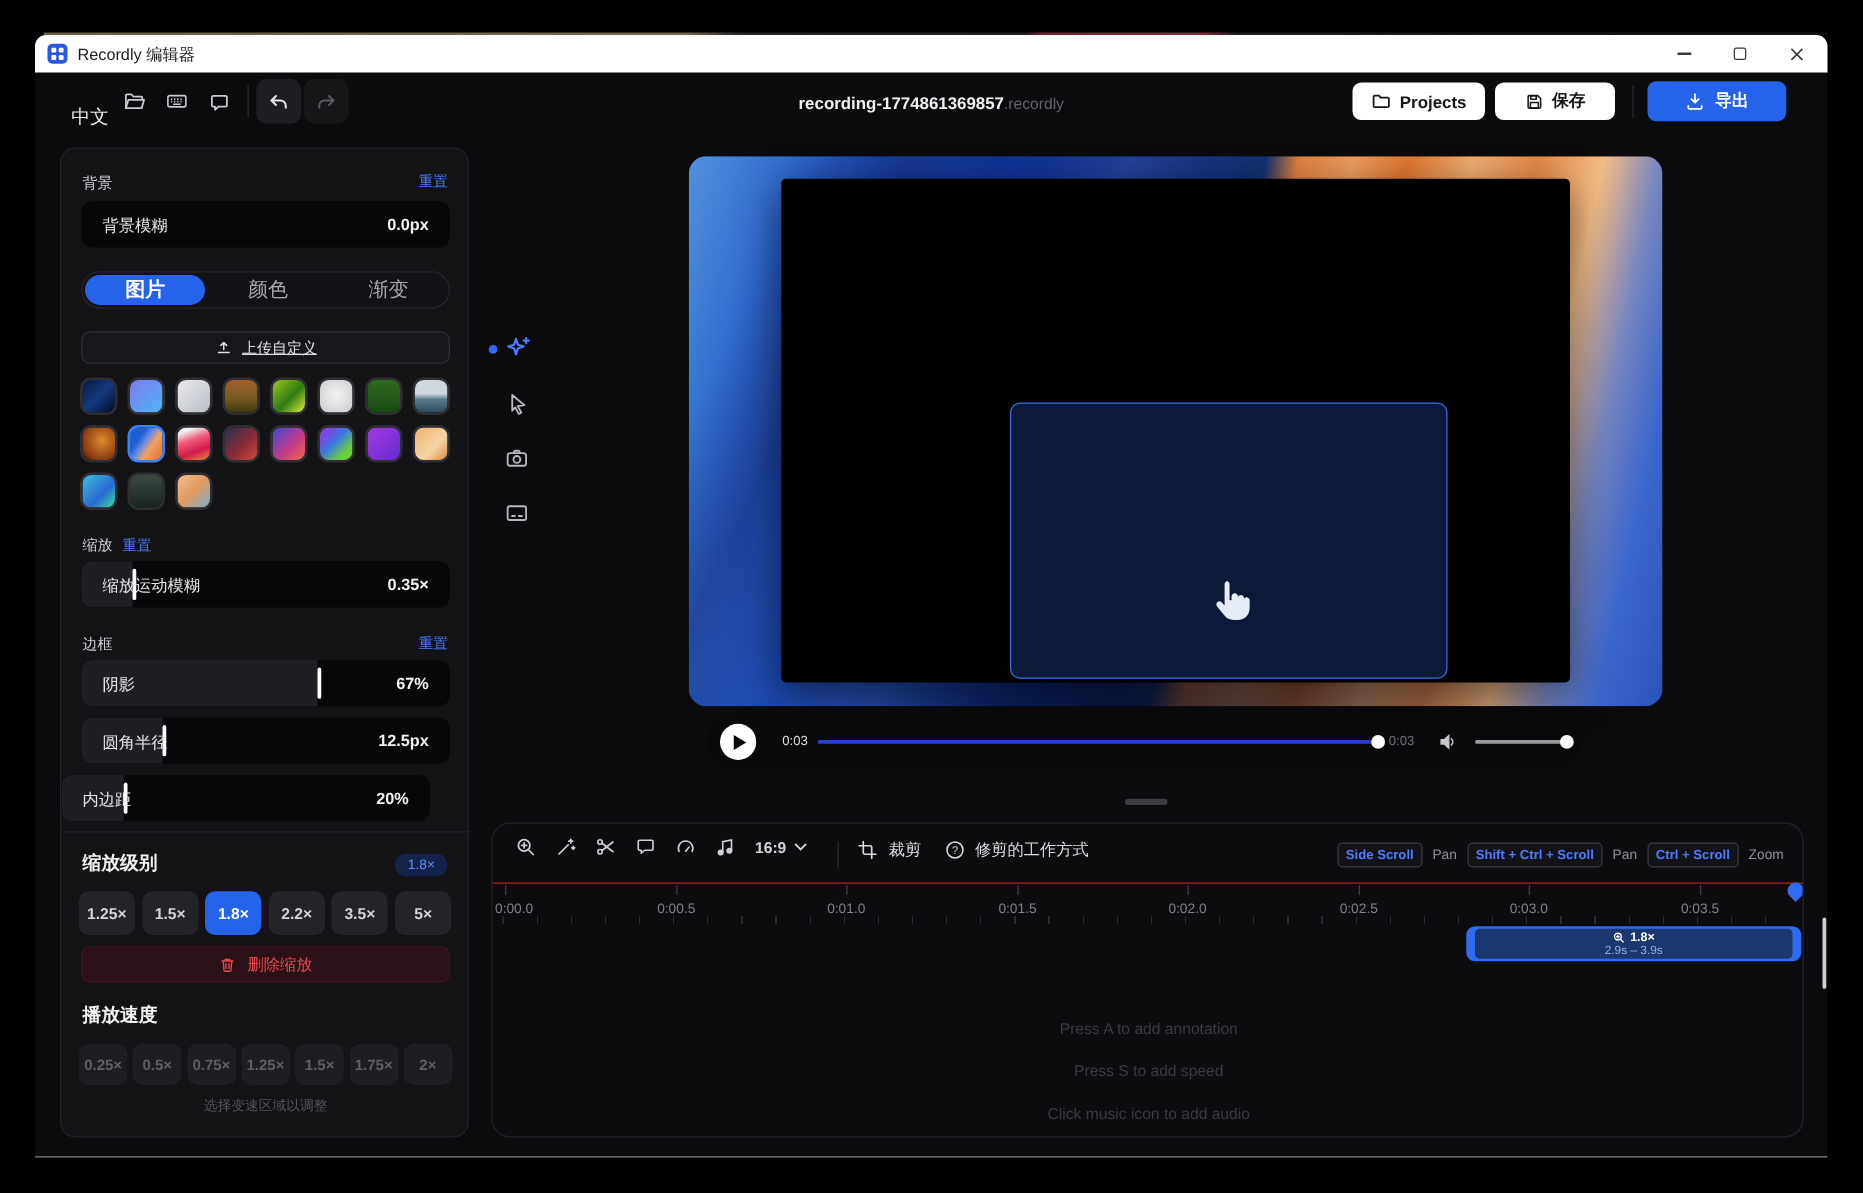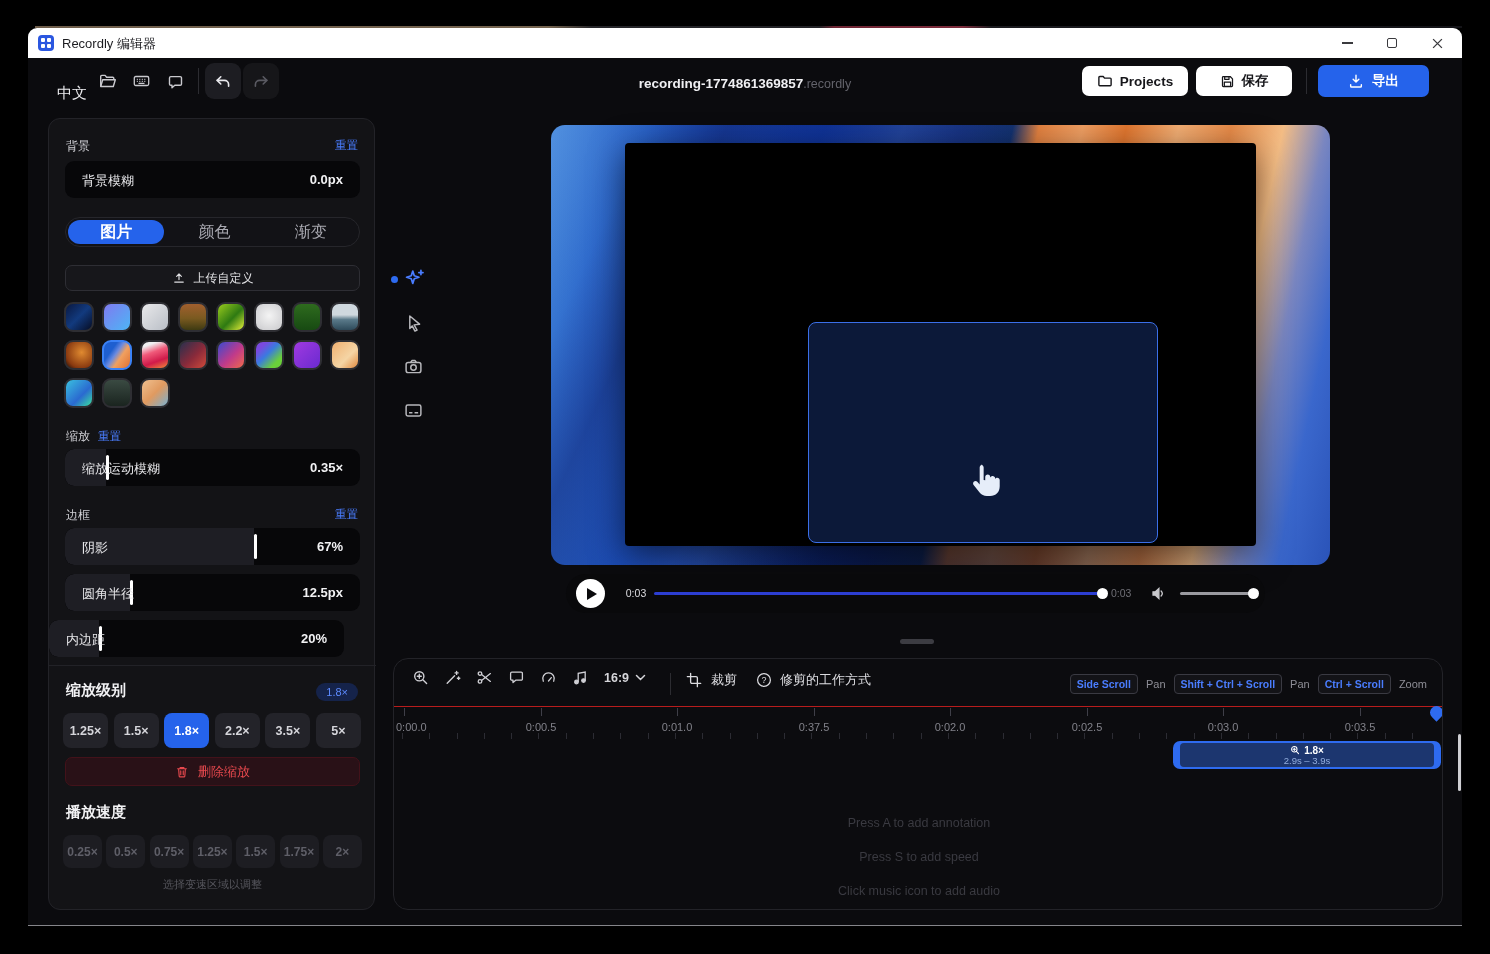--- a/index.html
+++ b/index.html
@@ -46,21 +46,21 @@
   .reset-link { font-size:11.5px; color:#4a7dff; }
   .srow { width:295px; height:37px; background:#070709; border-radius:9px; overflow:hidden; }
   .srow .fill { position:absolute; left:0; top:0; bottom:0; background:#1e1e24; border-radius:9px 0 0 9px; }
   .srow .handle { position:absolute; top:6px; width:3px; height:25px; background:#fff; border-radius:2px; }
   .srow .lab { position:absolute; left:17px; top:11px; font-size:13px; color:#e6e6e9; }
   .srow .val { position:absolute; right:17px; top:11px; font-size:13px; font-weight:bold; color:#f2f2f4; }
   .tabs { left:16px; top:98px; width:295px; height:30px; background:#121216; border:1px solid #26262b; border-radius:16px; display:flex; }
   .tab { flex:1; display:flex; align-items:center; justify-content:center; font-size:16px; color:#a8a8b0; }
   .tab.active { background:#2563eb; color:#fff; font-weight:bold; border-radius:14px; margin:2px; }
   .upload-btn { left:16px; top:146px; width:295px; height:26px; background:#17171b; border:1px solid #2e2e34; border-radius:7px;
-    display:flex; align-items:center; justify-content:center; gap:8px; font-size:12px; color:#e0e0e3; }
+    display:flex; align-items:center; justify-content:center; gap:8px; font-size:12px; color:#e0e0e3;text-decoration:underline; }
   .thumb { width:30px; height:30px; border-radius:9px; border:2px solid #2e2e33; }
   .thumb.sel { border-color:#3b82f6; }
   .th0{background:linear-gradient(135deg,#0a1840,#123a7e 50%,#060d24);} .th1{background:linear-gradient(135deg,#7f7af0,#4db5f5);}
   .th2{background:linear-gradient(135deg,#e9e9eb,#b9bec6);} .th3{background:linear-gradient(180deg,#a15f2e,#7a5a20 55%,#3e3a12);}
   .th4{background:linear-gradient(135deg,#9acb1e,#2e7a12 55%,#e5f03a);} .th5{background:radial-gradient(circle at 50% 45%,#f4f4f4,#c9c9cc);}
   .th6{background:linear-gradient(180deg,#2e6b1e,#174a12);} .th7{background:linear-gradient(180deg,#cfd8de 42%,#5a7a8a 60%,#2e4a5a);}
   .th8{background:radial-gradient(circle at 60% 40%,#e08a30,#8a3a10 70%,#1a0d08);}
   .th9{background:linear-gradient(125deg,#1e5fd0 30%,#6a8ae0 45%,#f0a060 62%,#e07030);}
   .th10{background:linear-gradient(160deg,#f0f0f2 15%,#f05a7a 40%,#d01a4a 70%,#f08a3a);}
   .th11{background:linear-gradient(135deg,#28304e,#8a2a3a 55%,#d04a3a);} .th12{background:linear-gradient(135deg,#3a4ad0,#c03a8a 55%,#f06a4a);}
@@ -454,21 +454,21 @@
       <div class="majtick" style="left:147px;"></div>
       <div class="majtick" style="left:283px;"></div>
       <div class="majtick" style="left:420px;"></div>
       <div class="majtick" style="left:556px;"></div>
       <div class="majtick" style="left:693px;"></div>
       <div class="majtick" style="left:829px;"></div>
       <div class="majtick" style="left:966px;"></div>
       <span class="rlabel first" style="left:2px;">0:00.0</span>
       <span class="rlabel" style="left:147px;">0:00.5</span>
       <span class="rlabel" style="left:283px;">0:01.0</span>
-      <span class="rlabel" style="left:420px;">0:37.5</span>
+      <span class="rlabel" style="left:420px;">0:01.5</span>
       <span class="rlabel" style="left:556px;">0:02.0</span>
       <span class="rlabel" style="left:693px;">0:02.5</span>
       <span class="rlabel" style="left:829px;">0:03.0</span>
       <span class="rlabel" style="left:966px;">0:03.5</span>
       <div class="minticks"></div>
     </div>
 
     <div class="tl playhead"></div>
 
     <div class="tl zoom-block">

